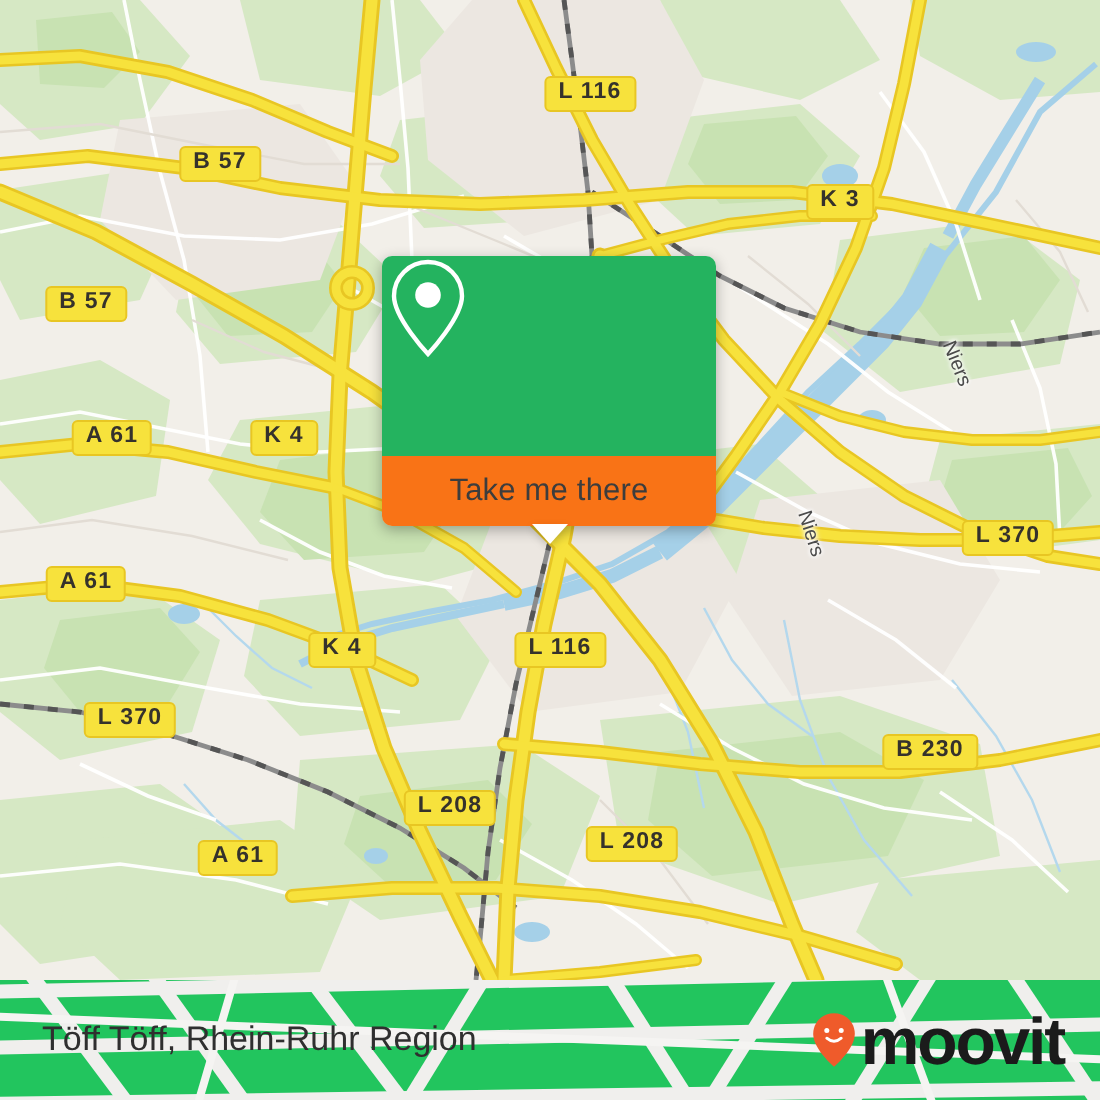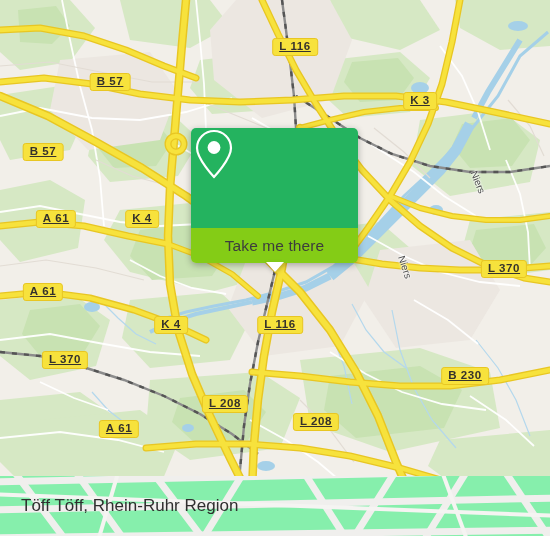--- a/index.html
+++ b/index.html
@@ -28,21 +28,20 @@
     border-radius:3px;
     color:#35322c;
     font-weight:bold;
     font-size:11.5px;
     letter-spacing:.6px;
     padding:2px 6px 3px 6px;
     line-height:11px;
     white-space:nowrap;
     transform:translate(-50%,-50%);
     font-family:"Liberation Sans", sans-serif;
-    text-decoration:underline;
   }
 
   
   .river-label{
     position:absolute;
     color:#4b4b4b;
     font-size:10px;
     white-space:nowrap;
     transform-origin:center center;
     font-family:"Liberation Sans", sans-serif;
@@ -60,21 +59,21 @@
     z-index:40;
   }
   .callout-top{
     background:#24b35f;
     height:100px;
     border-radius:5px 5px 0 0;
     display:flex; align-items:center; justify-content:center;
   }
   .pin-icon{ width:46px; height:52px; display:block; }
   .callout-btn{
-    background:#84cc16;
+    background:#f97316;
     height:35px;
     border-radius:0 0 5px 5px;
     display:flex; align-items:center; justify-content:center;
     color:#3d3d3d;
     font-size:15.5px;
     letter-spacing:.1px;
     position:relative;
   }
   .callout-tail{
     position:absolute;
@@ -97,22 +96,22 @@
     background:rgba(255,255,255,.72);
     color:#2b2b2b;
     font-size:13px;
     z-index:30;
     white-space:nowrap;
   }
 
   
   .footer{
     position:absolute;
-    left:0; top:476px; width:550px; height:60px;
-    background:#86efac;
+    left:0; top:490px; width:550px; height:60px;
+    background:#22c55e;
     overflow:hidden;
   }
   .footer-ghost{ position:absolute; left:0; top:0; opacity:1; }
   .footer-title{
     position:absolute;
     left:21px; top:0; height:60px;
     display:flex; align-items:center;
     font-size:17px;
     color:#2f2f2f;
     z-index:2;
@@ -385,15 +384,24 @@
         <path d="M-10,18 L560,40"></path>
         <path d="M120,-10 L96,72"></path>
         <path d="M440,-10 L470,72"></path>
       </g>
     </svg>
 
     <div class="footer-title">
       <span>Töff Töff, Rhein-Ruhr Region</span>
     </div>
 
+    <div class="brand">
+      <svg class="brand-pin" viewBox="0 0 22 28">
+        <path d="M11 0.6 C5.1 0.6 0.6 5.1 0.6 11 C0.6 18.6 11 27.4 11 27.4 C11 27.4 21.4 18.6 21.4 11 C21.4 5.1 16.9 0.6 11 0.6 Z" fill="#ef5b2b"></path>
+        <circle cx="7.4" cy="9.2" r="1.25" fill="#ffffff"></circle>
+        <circle cx="14.6" cy="9.2" r="1.25" fill="#ffffff"></circle>
+        <path d="M7.4 13.1 Q11 16.2 14.6 13.1" fill="none" stroke="#ffffff" stroke-width="1.45" stroke-linecap="round"></path>
+      </svg>
+      <span class="brand-word">moovit</span>
+    </div>
   </div>
 
 </div>
 
 </body></html>

